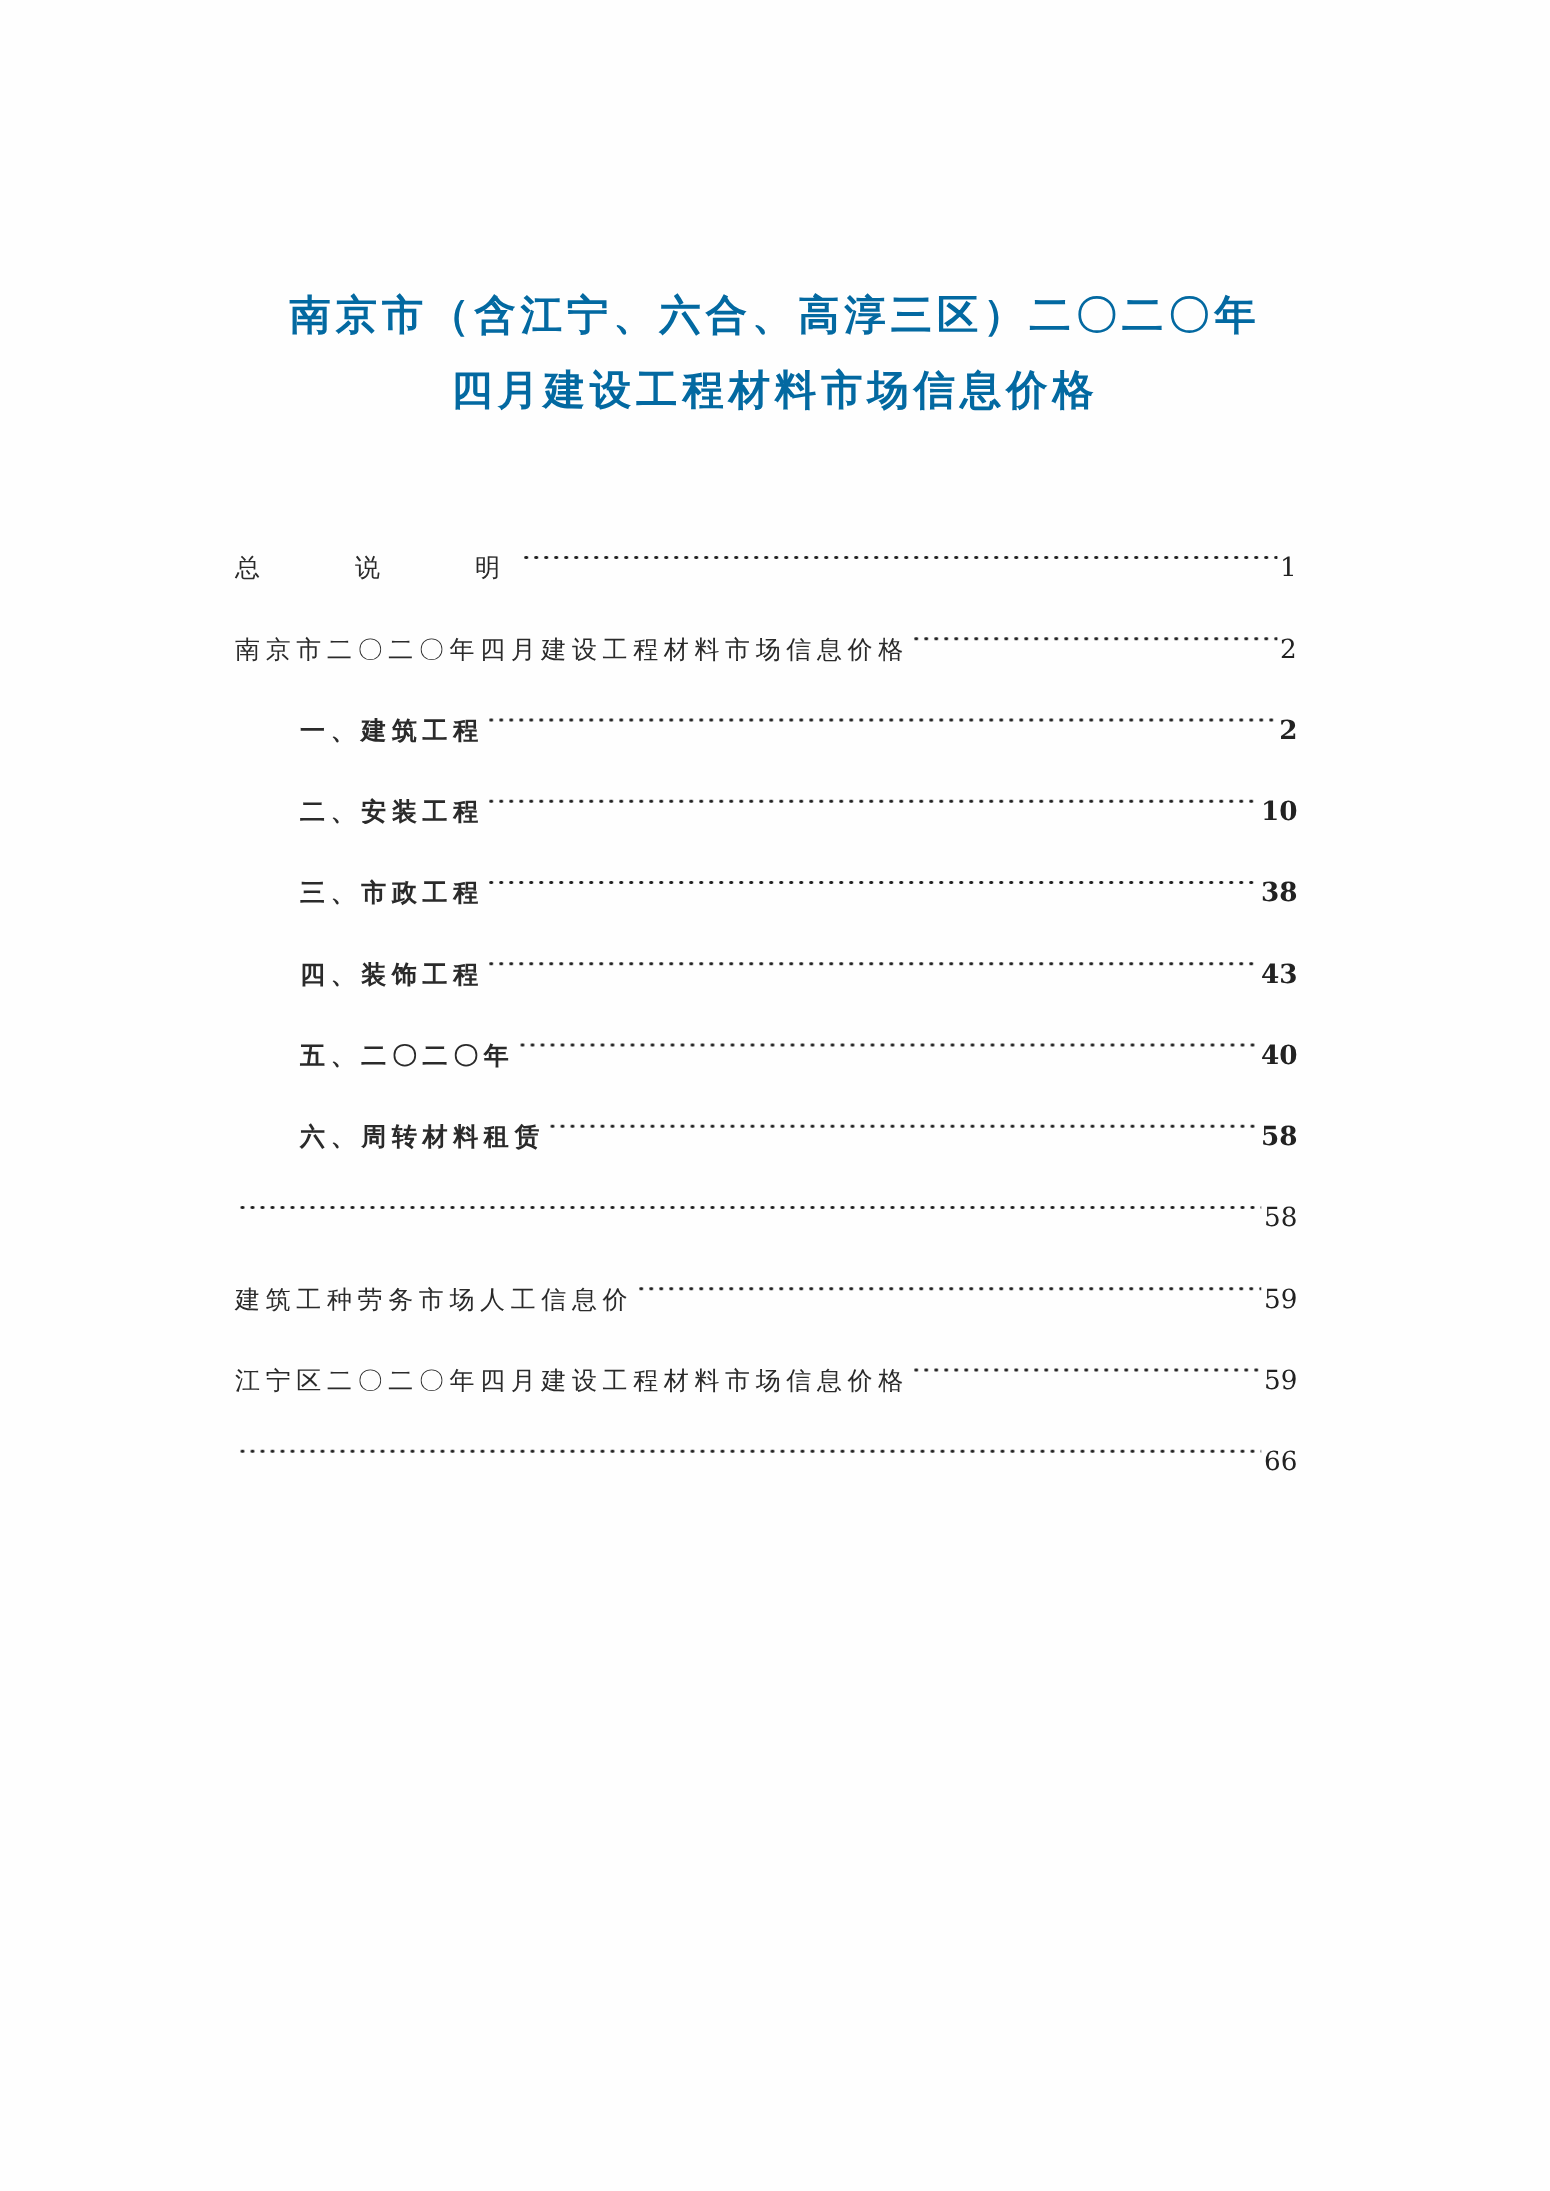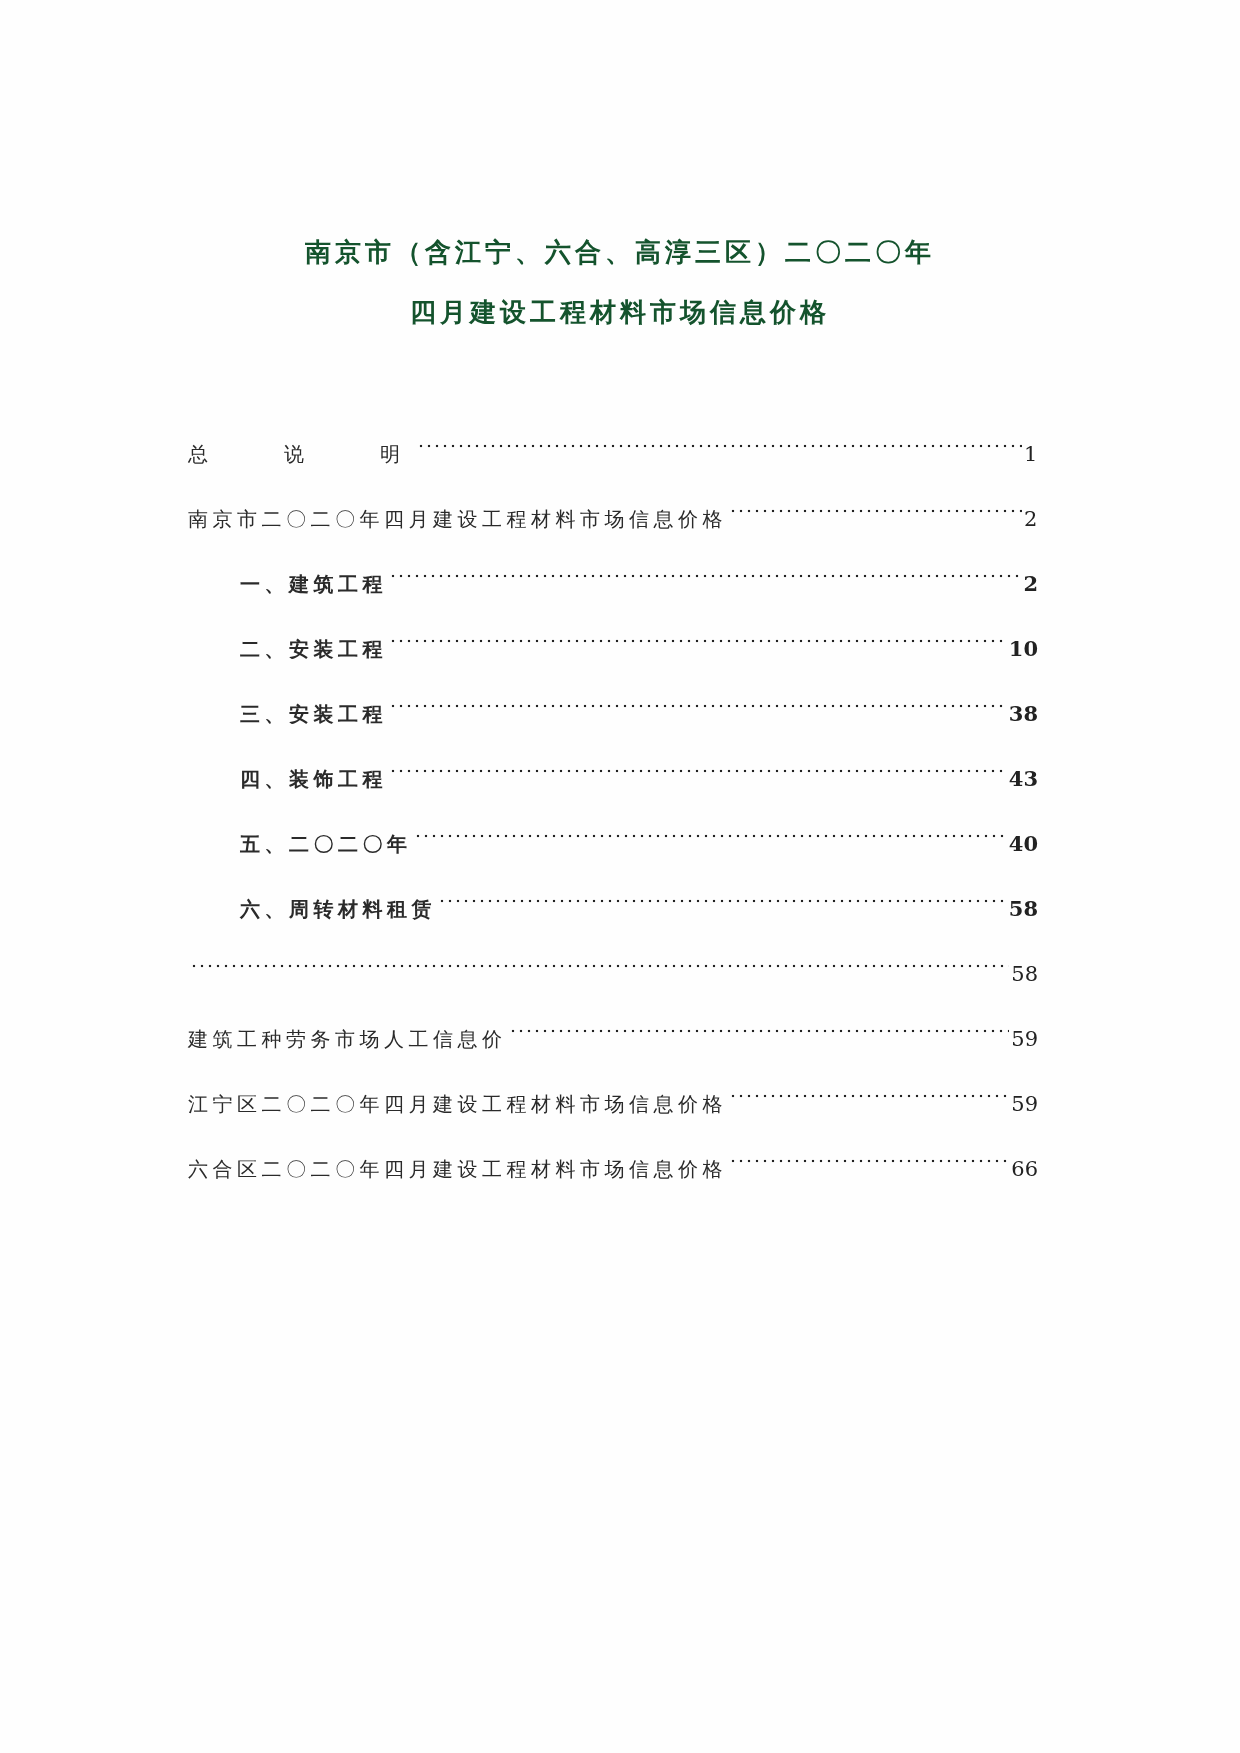--- a/index.html
+++ b/index.html
@@ -26,25 +26,25 @@
       position: absolute;
       left: 0;
       top: 222px;
       width: 1240px;
       text-align: center;
     }
     .title-line {
       display: block;
       font-family: "DejaVu Serif", "Liberation Serif", serif;
       font-weight: bold;
-      font-size: 26px;
+      font-size: 33px;
       letter-spacing: 4px;
       line-height: 60px;
       height: 60px;
-      color: #14532d;
+      color: #0369a1;
       white-space: nowrap;
     }
     .toc {
       position: absolute;
       left: 188px;
       top: 425px;
       width: 850px;
     }
     .toc-row {
       position: relative;
@@ -140,21 +140,21 @@
     <div class="toc-row level-2">
       <div class="inner">
         <span class="toc-label">二、安装工程</span>
         <span class="toc-leader"></span>
         <span class="toc-page">10</span>
       </div>
     </div>
 
     <div class="toc-row level-2">
       <div class="inner">
-        <span class="toc-label">三、安装工程</span>
+        <span class="toc-label">三、市政工程</span>
         <span class="toc-leader"></span>
         <span class="toc-page">38</span>
       </div>
     </div>
 
     <div class="toc-row level-2">
       <div class="inner">
         <span class="toc-label">四、装饰工程</span>
         <span class="toc-leader"></span>
         <span class="toc-page">43</span>
@@ -196,20 +196,19 @@
       <div class="inner">
         <span class="toc-label">江宁区二〇二〇年四月建设工程材料市场信息价格</span>
         <span class="toc-leader"></span>
         <span class="toc-page">59</span>
       </div>
     </div>
 
 
     <div class="toc-row level-1">
       <div class="inner">
-        <span class="toc-label">六合区二〇二〇年四月建设工程材料市场信息价格</span>
         <span class="toc-leader"></span>
         <span class="toc-page">66</span>
       </div>
     </div>
 
   </div>
 </div>
 
 </body></html>

